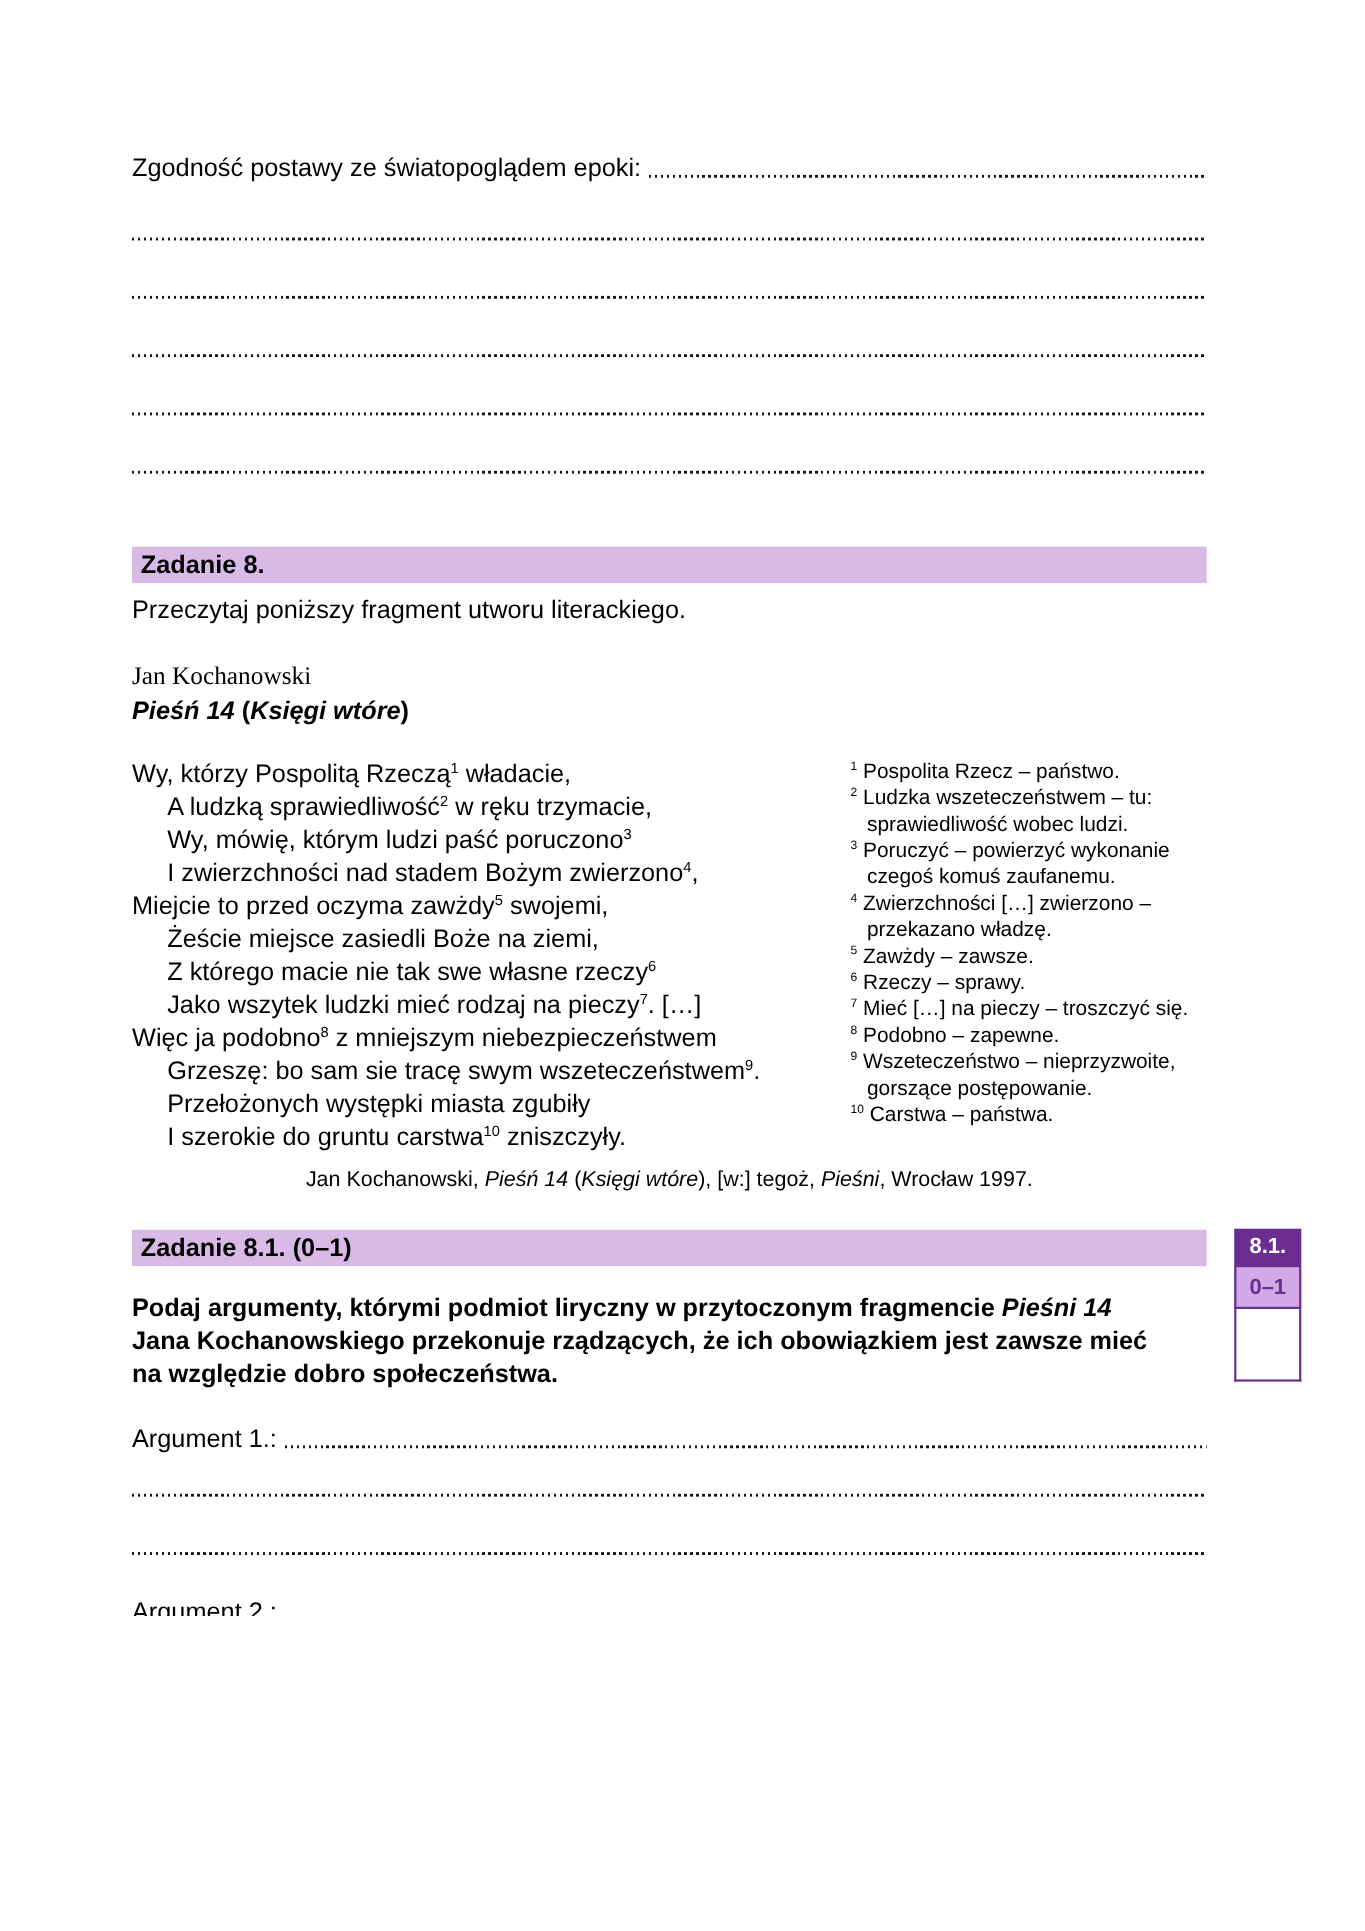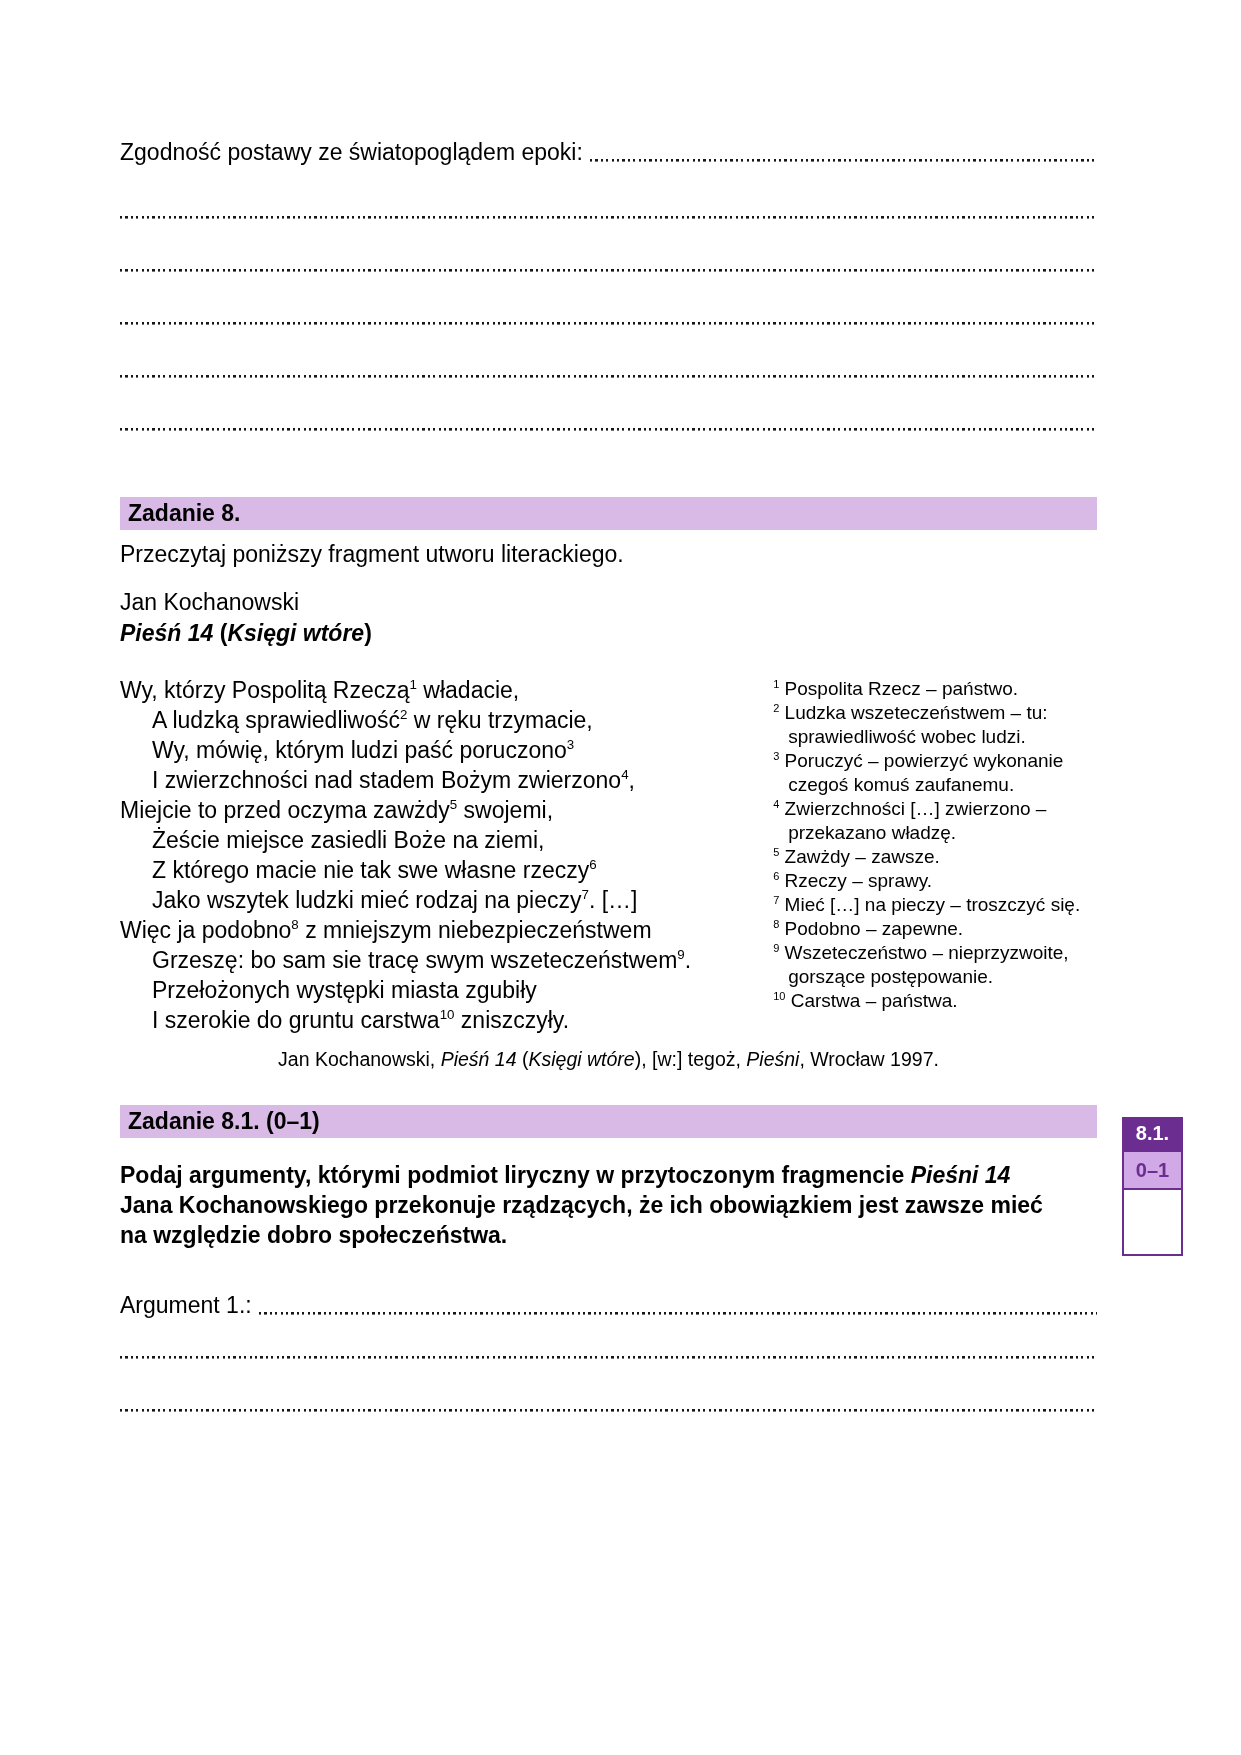--- a/index.html
+++ b/index.html
@@ -38,39 +38,39 @@
     height: 33px; line-height: 33px;
     background: #d9b9e6;
     font-weight: bold; font-size: 23px;
     padding-left: 8px; box-sizing: border-box;
   }
   #task8-bar { margin-top: 66px; }
   #task81-bar { margin-top: 34px; }
 
   .body-text { font-size: 23px; line-height: 29px; }
   #task8-intro { margin-top: 10px; }
-  #author { margin-top: 18px; line-height: 30px; }
+  #author { margin-top: 31px; line-height: 30px; font-family: Liberation Serif, serif; }
   #poem-title { line-height: 32px; font-weight: bold; font-size: 23px; }
   #poem-title .it { font-style: italic; }
 
   
   .poem-row { display: flex; margin-top: 26px; gap: 24px; }
   .poem-col { width: 645px; font-size: 23px; line-height: 30px; }
   .poem-line.ind { padding-left: 32px; }
   .poem-col sup, .fn-col sup { font-size: 0.58em; line-height: 0; vertical-align: super; }
   .fn-col { width: 332px; font-size: 19px; line-height: 24px; padding-top: 2px; }
   .footnote { padding-left: 15px; text-indent: -15px; }
 
   #citation { margin-top: 12px; font-size: 19.5px; line-height: 24px; text-align: center; }
   #citation .it { font-style: italic; }
 
   #question { margin-top: 22px; font-size: 23px; line-height: 30px; font-weight: bold; }
   #question .it { font-style: italic; }
 
-  .arg-block-1 { margin-top: 39px; }
+  .arg-block-1 { margin-top: 28px; }
   .arg-block-2 { margin-top: 35px; }
   .arg-line { height: 30px; }
 
   
   .score-box { position: absolute; left: 1122px; top: 1117px; width: 61px; }
   .score-id {
     height: 33px; line-height: 33px; background: #6b2d90; color: #ffffff;
     font-weight: bold; font-size: 20px; text-align: center;
   }
   .score-pts {
@@ -152,20 +152,24 @@
     <div class="arg-block-1">
       <div class="fill-line arg-line">
         <span class="lbl">Argument 1.:</span>
         <span class="dots"></span>
       </div>
       <div class="write-line h40 dotline"></div>
       <div class="write-line dotline"></div>
     </div>
 
     <div class="arg-block-2">
+      <div class="fill-line arg-line">
+        <span class="lbl">Argument 2.:</span>
+        <span class="dots"></span>
+      </div>
       <div class="write-line h40 dotline"></div>
       <div class="write-line dotline"></div>
     </div>
 
   </div>
 
   <div class="score-box">
     <div class="score-id">8.1.</div>
     <div class="score-pts">0–1</div>
     <div class="score-empty"></div>

